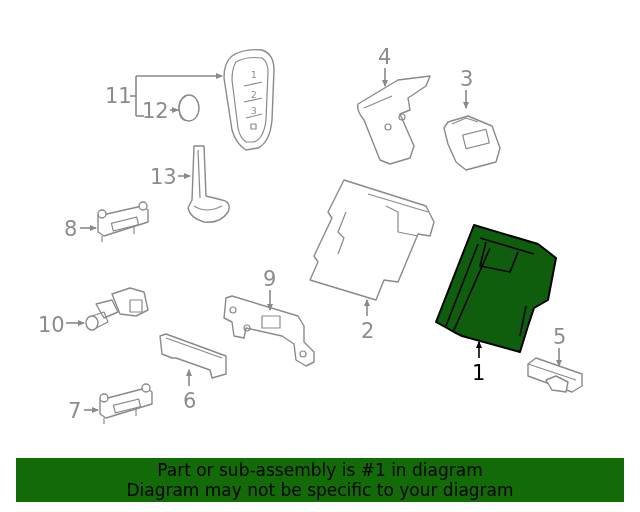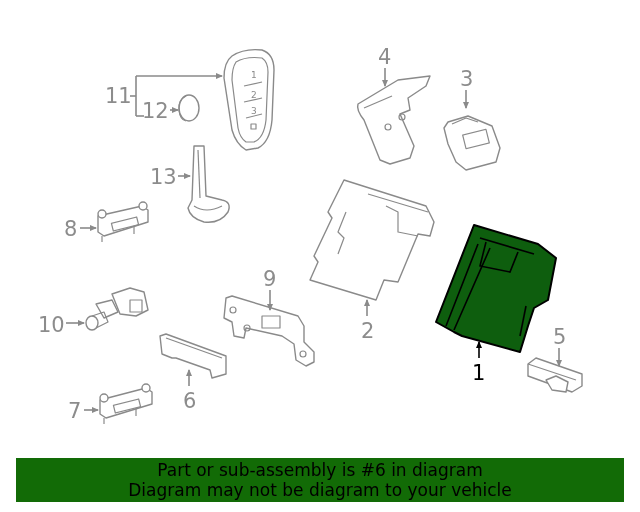--- a/index.html
+++ b/index.html
@@ -144,15 +144,15 @@
     <circle class="part" cx="104" cy="398" r="4"></circle>
     <circle class="part" cx="146" cy="388" r="4"></circle>
     <line class="thin" x1="104" y1="418" x2="104" y2="424"></line>
     <line class="thin" x1="136" y1="408" x2="136" y2="416"></line>
   </g>
   <text class="callout" x="68" y="418">7</text>
   <line class="leader" x1="84" y1="410" x2="98" y2="410" marker-end="url(#arr)"></line>
 </svg>
 
 <div class="banner">
-  <div>Part or sub-assembly is #6 in diagram</div>
-  <div>Diagram may not be diagram to your vehicle</div>
+  <div>Part or sub-assembly is #1 in diagram</div>
+  <div>Diagram may not be specific to your diagram</div>
 </div>
 
 </body></html>

